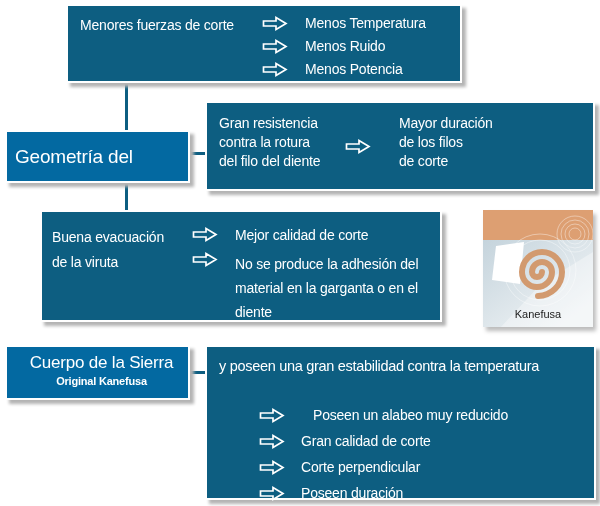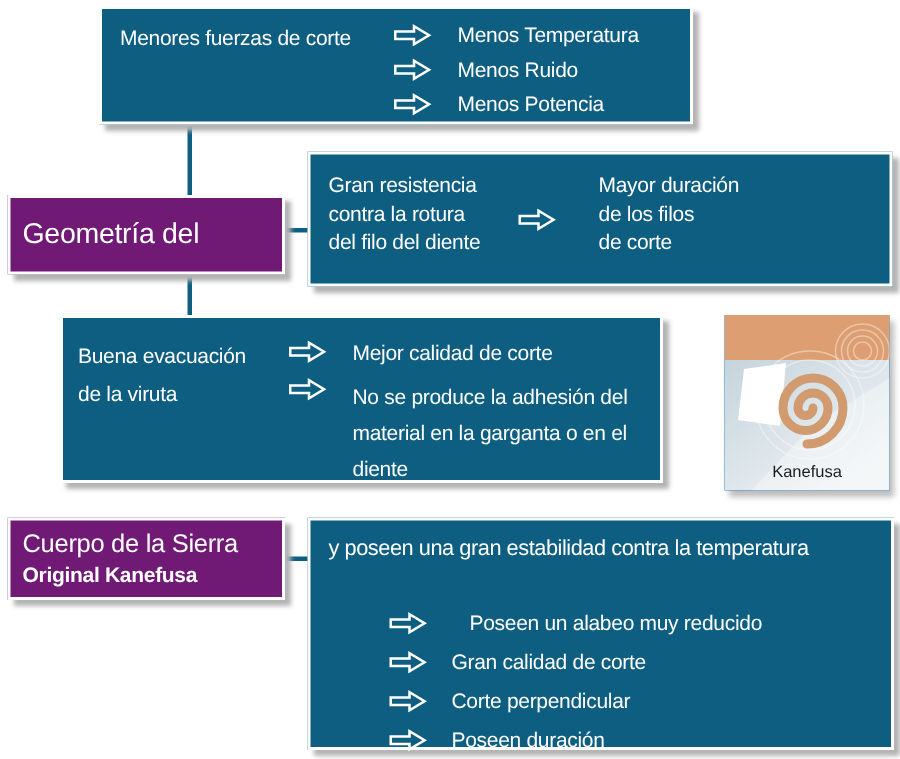--- a/index.html
+++ b/index.html
@@ -5,22 +5,22 @@
   html,body{margin:0;padding:0;background:#fff;}
   .canvas{
     position:relative;width:600px;height:506px;background:#ffffff;
     font-family:Liberation Sans, sans-serif;color:#ffffff;overflow:hidden;
   }
   .box{
     position:absolute;box-sizing:border-box;background:#0d5e81;
     border:2px solid #ffffff;box-shadow:4px 4px 3px #b4b4b4;
   }
   .redbox{
-    position:absolute;box-sizing:border-box;background:#701a75;
-    border:2px solid #ffffff;box-shadow:4px 4px 3px #b4b4b4;z-index:3;
+    position:absolute;box-sizing:border-box;background:#0369a1;
+    border:2px solid #ffffff;box-shadow:4px 4px 3px #b4b4b4;z-index:3;text-align:center;
   }
   .line{position:absolute;background:#0d5e81;z-index:1;}
   .abs{position:absolute;}
   .t14{font-size:14px;letter-spacing:-0.2px;}
   .lh19{line-height:19px;}
   .arrow-row{display:flex;align-items:center;}
   .arrow-svg{flex:0 0 auto;display:block;}
   
   .photo{
     position:absolute;left:483px;top:210px;width:110px;height:117px;
@@ -115,21 +115,21 @@
           <circle cx="57" cy="60" r="36"></circle>
       </g>
       <polygon points="13,36 41,32 37,74 9,70" fill="#ffffff"></polygon>
       <path d="M59,62 a5,5 0 0 1 -10,0 a10,10 0 0 1 20,0 a15,15 0 0 1 -30,0 a20,20 0 0 1 40,0 a24,24 0 0 1 -24,24" fill="none" stroke="#d29a6f" stroke-width="6" stroke-linecap="round"></path>
       <text x="55" y="108" text-anchor="middle" font-size="11" fill="#1c1c1c">Kanefusa</text>
     </svg>
   </div>
 
   <div class="redbox" style="left:5px;top:345px;width:185px;height:55px;padding:6px 0 0 8px;">
     <div style="font-size:17px;letter-spacing:-0.2px;">Cuerpo de la Sierra</div>
-    <div style="font-size:14px;font-weight:bold;margin-top:2px;letter-spacing:-0.2px;">Original Kanefusa</div>
+    <div style="font-size:11px;font-weight:bold;margin-top:2px;letter-spacing:-0.2px;">Original Kanefusa</div>
   </div>
 
   <div class="box" style="left:205px;top:345px;width:391px;height:155px;z-index:2;">
     <div class="abs" style="left:12px;top:10px;font-size:14.5px;line-height:19.5px;letter-spacing:-0.3px;">
       <div>y poseen una gran estabilidad contra la temperatura</div>
     </div>
     <div class="abs" style="left:52px;top:60px;">
       <div class="arrow-row" style="margin-bottom:10px;">
         <svg class="arrow-svg" width="26" height="15" viewBox="0 0 26 15">
           <polygon points="1.5,5 14,5 14,1.5 24,7.5 14,13.5 14,10 1.5,10" fill="none" stroke="#ffffff" stroke-width="1.7"></polygon>

